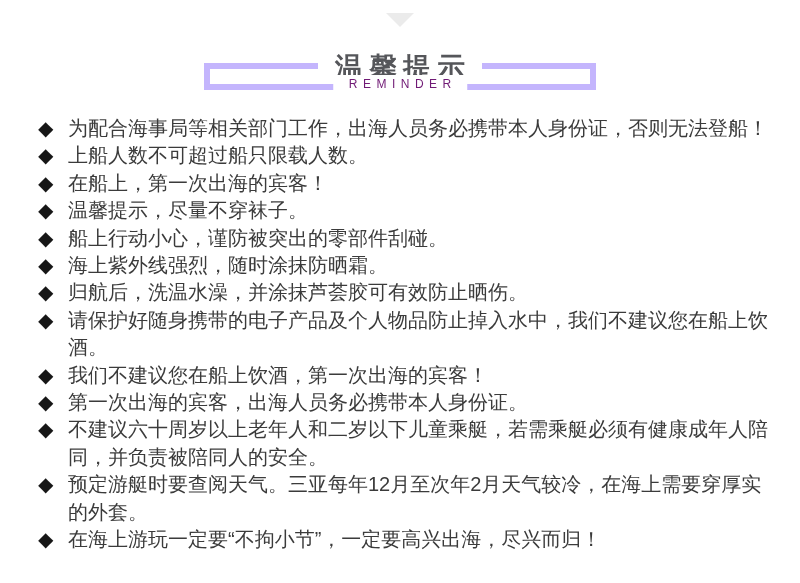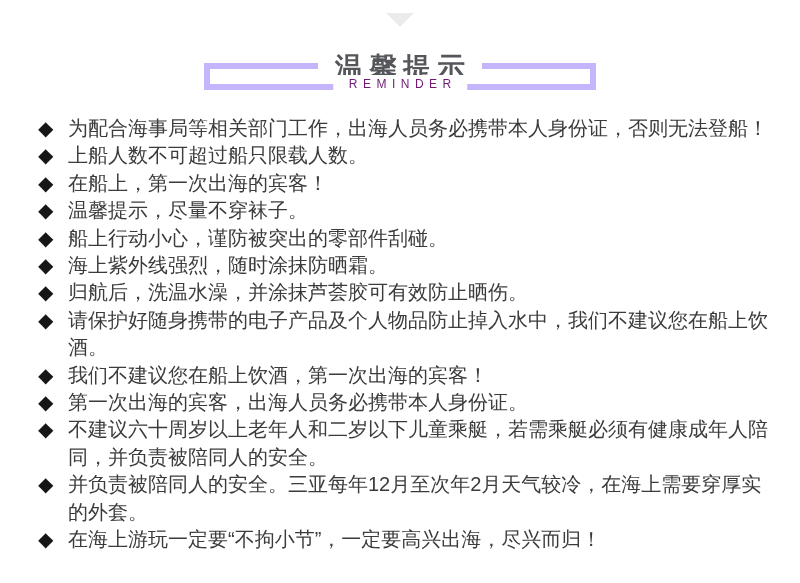--- a/index.html
+++ b/index.html
@@ -138,20 +138,20 @@
       <li>
         <span class="bullet">◆</span>
         <span class="tip-text">第一次出海的宾客，出海人员务必携带本人身份证。</span>
       </li>
       <li>
         <span class="bullet">◆</span>
         <span class="tip-text">不建议六十周岁以上老年人和二岁以下儿童乘艇，若需乘艇必须有健康成年人陪同，并负责被陪同人的安全。</span>
       </li>
       <li>
         <span class="bullet">◆</span>
-        <span class="tip-text">并负责被陪同人的安全。三亚每年12月至次年2月天气较冷，在海上需要穿厚实的外套。</span>
+        <span class="tip-text">预定游艇时要查阅天气。三亚每年12月至次年2月天气较冷，在海上需要穿厚实的外套。</span>
       </li>
       <li>
         <span class="bullet">◆</span>
         <span class="tip-text">在海上游玩一定要“不拘小节”，一定要高兴出海，尽兴而归！</span>
       </li>
     </ul>
 </div>
 
 </body></html>

